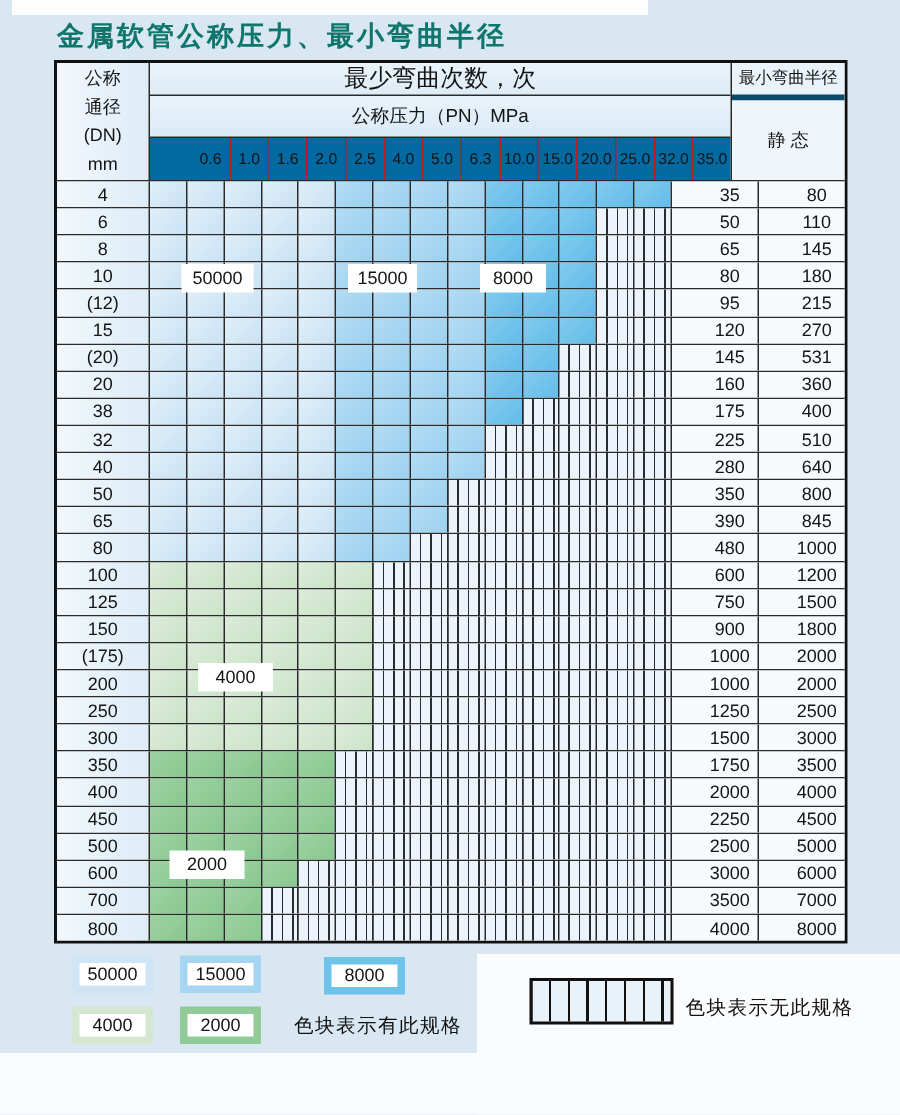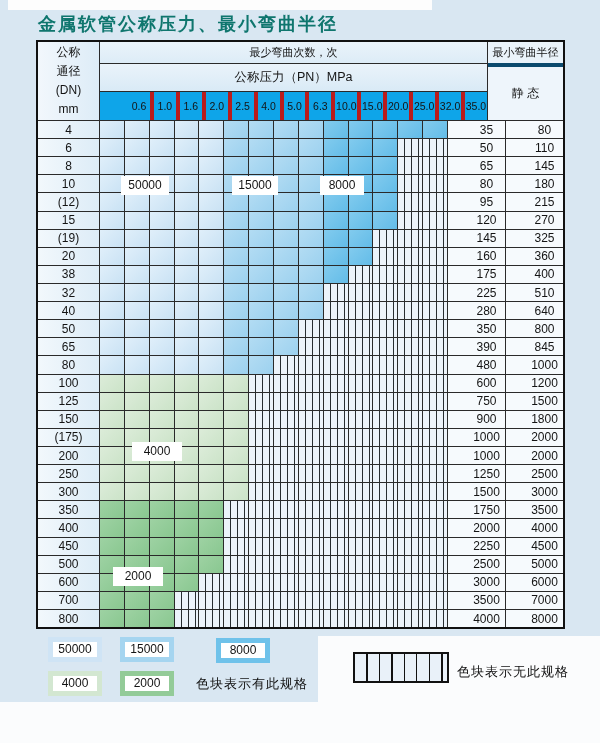--- a/index.html
+++ b/index.html
@@ -12,26 +12,26 @@
          font-size:18px;font-weight:bold;letter-spacing:2px;color:#0f766e;}
 
   
   .tbl{position:absolute;left:36px;top:40px;width:529px;height:589px;
        border:2px solid #111;box-sizing:border-box;background:#f4f8fc;display:flex;flex-direction:column;}
   .thead{height:78px;display:flex;flex:none;border-bottom:1px solid #2a2a2a;}
   .corner{width:61px;flex:none;display:flex;flex-direction:column;justify-content:center;align-items:center;
           background:linear-gradient(90deg,#f2f7fc,#ddecf7);}
   .corner div{font-size:12px;line-height:19px;}
   .hmid{flex:1;display:flex;flex-direction:column;border-left:1px solid #2a2a2a;}
-  .band1{height:21px;line-height:21px;text-align:center;font-size:11px;border-bottom:1px solid #2a2a2a;
+  .band1{height:21px;line-height:21px;text-align:center;font-size:16px;border-bottom:1px solid #2a2a2a;
          background:linear-gradient(180deg,#eaf3fa,#ddecf7);font-family:Liberation Serif, serif;}
   .band2{height:27px;line-height:27px;text-align:center;font-size:12.5px;border-bottom:1px solid #2a2a2a;
          background:linear-gradient(180deg,#eaf3fa,#d9eaf6);}
-  .band3{height:28px;display:flex;background:#0ea5e9;padding-left:28px;}
-  .ptick{flex:1;text-align:center;line-height:28px;font-size:10.5px;border-left:4px solid #b91c1c;}
+  .band3{height:28px;display:flex;background:#0369a1;padding-left:28px;}
+  .ptick{flex:1;text-align:center;line-height:28px;font-size:10.5px;border-left:1px solid #b91c1c;}
   .ptick:first-child{border-left:none;}
   .hright{width:75px;flex:none;display:flex;flex-direction:column;border-left:1px solid #2a2a2a;}
   .band1r{height:21px;line-height:21px;text-align:center;font-size:11px;letter-spacing:0;border-bottom:4px solid #0c4a6e;
           background:#eaf3fa;white-space:nowrap;}
   .band2r{flex:1;display:flex;background:#eef5fb;}
   .hstatic,.hdyn{flex:1;display:flex;align-items:center;justify-content:center;font-size:12px;}
   .hdyn{border-left:1px solid #2a2a2a;}
 
   .tbodyx{flex:1;display:flex;flex-direction:column;}
   .brow{flex:1;display:flex;border-bottom:1px solid #2a2a2a;}
@@ -242,39 +242,39 @@
             <div class="cell b3"></div>
             <div class="cell b3"></div>
             <div class="cell b3"></div>
             <div class="cell hatch"></div>
             <div class="cell hatch"></div>
           </div>
           <div class="rval">120</div>
           <div class="rval">270</div>
         </div>
         <div class="brow">
-          <div class="rlabel">(19)</div>
+          <div class="rlabel">(20)</div>
           <div class="cells">
             <div class="cell b1"></div>
             <div class="cell b1"></div>
             <div class="cell b1"></div>
             <div class="cell b1"></div>
             <div class="cell b1"></div>
             <div class="cell b2"></div>
             <div class="cell b2"></div>
             <div class="cell b2"></div>
             <div class="cell b2"></div>
             <div class="cell b3"></div>
             <div class="cell b3"></div>
             <div class="cell hatch"></div>
             <div class="cell hatch"></div>
             <div class="cell hatch"></div>
           </div>
           <div class="rval">145</div>
-          <div class="rval">325</div>
+          <div class="rval">531</div>
         </div>
         <div class="brow">
           <div class="rlabel">20</div>
           <div class="cells">
             <div class="cell b1"></div>
             <div class="cell b1"></div>
             <div class="cell b1"></div>
             <div class="cell b1"></div>
             <div class="cell b1"></div>
             <div class="cell b2"></div>

